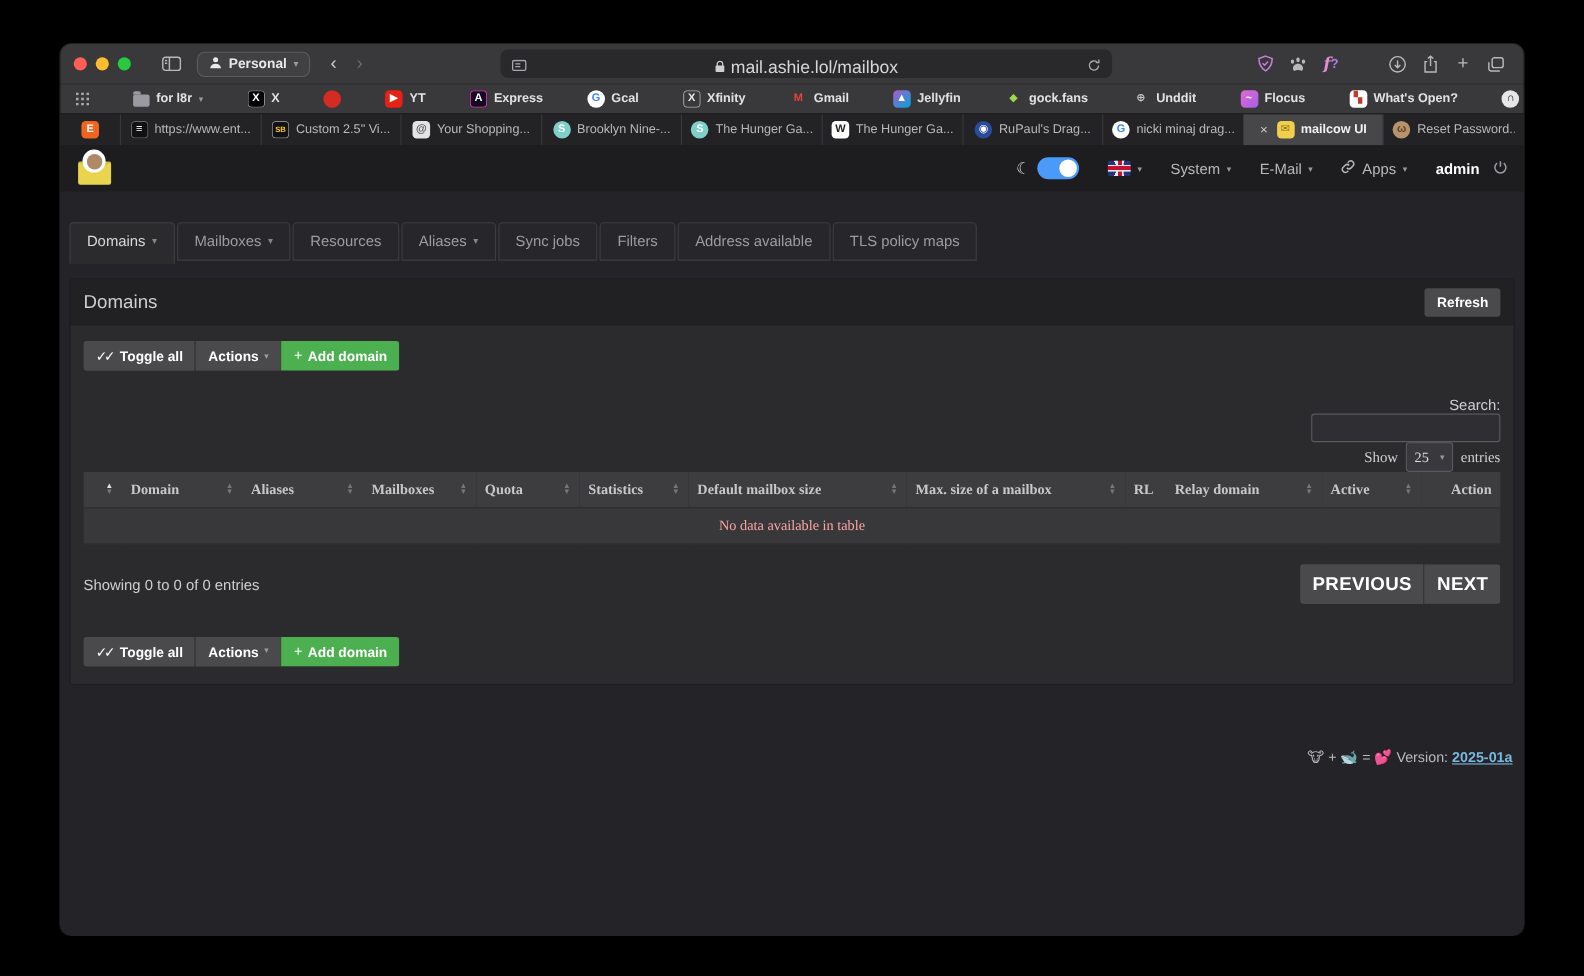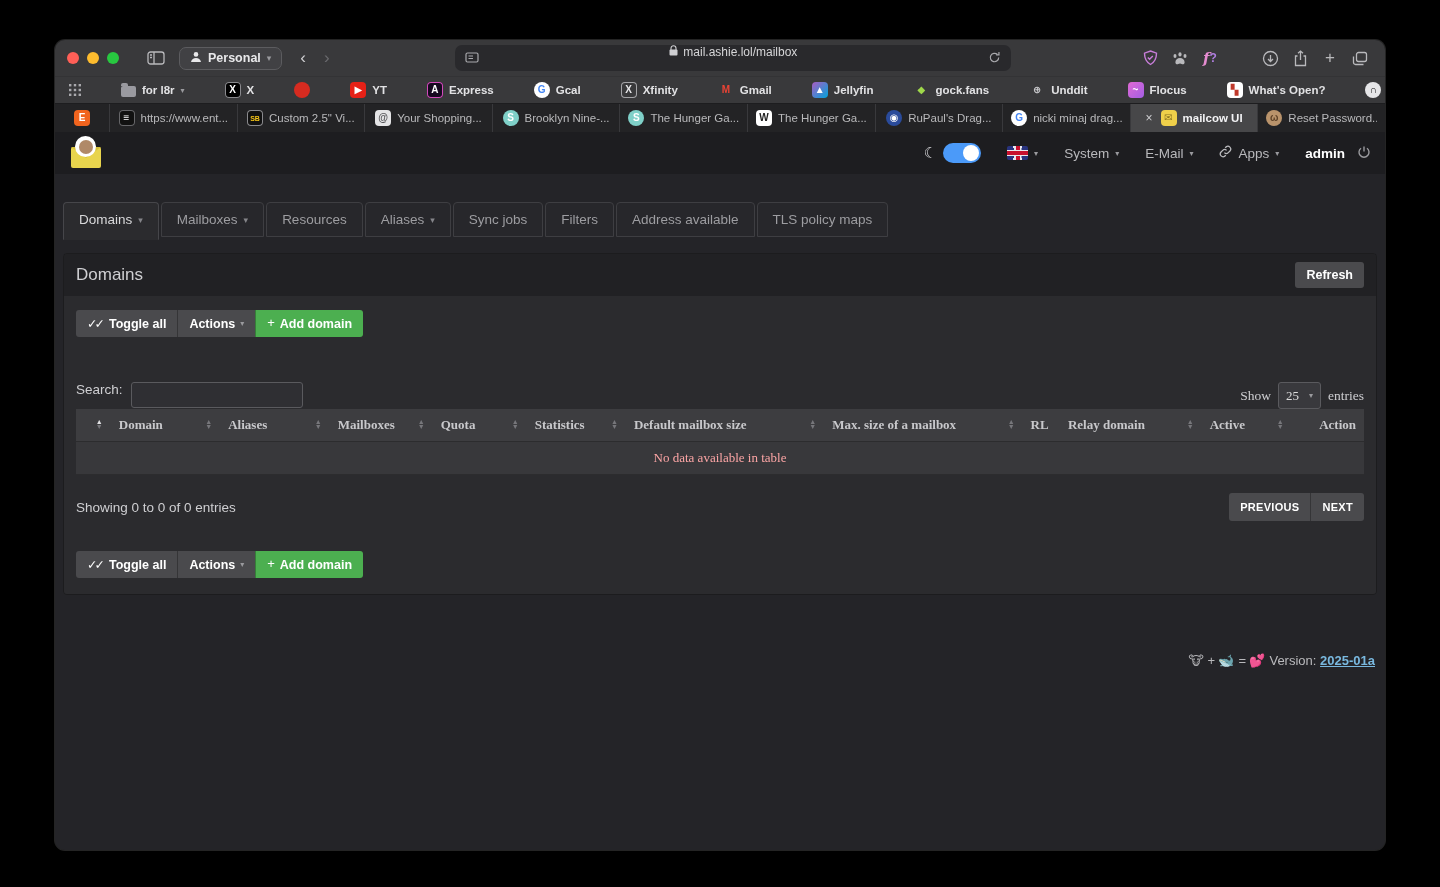--- a/index.html
+++ b/index.html
@@ -13,21 +13,21 @@
   .light{width:12px;height:12px;border-radius:50%;}
   .light.red{background:#ff5f57}.light.yellow{background:#febc2e}.light.green{background:#28c840}
   .tb-icon{color:#b9b9bc;display:flex;align-items:center;justify-content:center;width:26px;height:24px;cursor:default;}
   .tb-icon svg{display:block}
   .profile-btn{display:flex;align-items:center;gap:6px;border:1px solid #5c5c5f;background:#414144;
     border-radius:7px;padding:3px 10px;color:#e8e8ea;font-size:12.5px;font-weight:bold;}
   .profile-btn .caret-sm{font-size:9px;color:#9a9a9e;font-weight:normal}
   .nav-arrows{display:flex;gap:18px;margin-left:8px;font-size:17px;}
   .arrow-back{color:#cfcfd2}.arrow-fwd{color:#6a6a6e}
   .urlbar{flex:0 0 540px;margin:0 auto;height:26px;background:#29292c;border-radius:7px;
-    display:flex;align-items:flex-start;padding:0 8px;color:#d6d6d8;font-size:12px;position:relative;}
+    display:flex;align-items:flex-end;padding:0 8px;color:#d6d6d8;font-size:16px;position:relative;}
   .urlbar .center{position:absolute;left:0;right:0;display:flex;justify-content:center;align-items:center;gap:5px;}
   .urlbar .reload{margin-left:auto;z-index:2}
   .right-icons{display:flex;align-items:center;gap:4px;}
   .right-icons .gap{width:26px}
   .fscript{font-family:"DejaVu Serif",serif;font-style:italic;color:#e58cd0;font-size:15px;font-weight:bold}
   .fscript .q{color:#b07fe0;font-style:normal;font-family:"Liberation Sans",sans-serif;font-size:12px}
 
   
   .bookmarksbar{height:26px;background:#39393b;display:flex;align-items:center;padding:0 14px;gap:21px;
     font-size:11.5px;font-weight:bold;color:#e2e2e4;border-top:1px solid #333335;}
@@ -88,42 +88,42 @@
   .btn.green{background:#4caf50;}
   .btn .plus{font-weight:normal;font-size:13px}
   .btn-refresh{margin-left:auto;}
   .btn-group{display:inline-flex;}
   .btn-group .btn{border-radius:0;border-left:1px solid rgba(0,0,0,.28);}
   .btn-group .btn:first-child{border-radius:3px 0 0 3px;border-left:none;}
   .btn-group .btn:last-child{border-radius:0 3px 3px 0;}
   .dblcheck{letter-spacing:-3px;margin-right:2px;font-weight:normal}
   .card-body{background:#2b2b2e;padding:14px 12px 16px 12px;}
 
-  .search-row{display:flex;align-items:flex-start;margin-top:45px;color:#cfcfd2;font-size:13.5px;}
+  .search-row{display:flex;align-items:flex-end;margin-top:24px;color:#cfcfd2;font-size:13.5px;flex-direction:column;}
   .search-row input{width:158px;height:24px;background:#2f2f33;border:1px solid #5a5a5e;border-radius:3px;
     margin-left:8px;color:#ddd;padding:0 6px;font-size:13px;}
   .show-wrap{margin-left:auto;display:flex;align-items:center;gap:7px;font-family:Liberation Serif, serif;}
   .mc-select{height:25px;background:#39393d;border:1px solid #5a5a5e;border-radius:3px;color:#ddd;
     font-size:13px;display:flex;align-items:center;padding:0 7px;gap:10px;}
   .mc-select .caret-sm{color:#9a9a9e}
 
   table.mc-table{width:100%;border-collapse:collapse;margin-top:0;font-size:13px;font-family:Liberation Serif, serif;}
   .mc-table th{background:#3d3d40;color:#c8c8cb;font-weight:bold;padding:8px 8px;}
   .th-inner{display:flex;align-items:center;gap:4px;}
   .th-label{flex:1;text-align:left;}
   .th-inner.center .th-label{text-align:center}
   .th-inner.right .th-label{text-align:right}
   .arrows{display:flex;flex-direction:column;line-height:5px;font-size:7px;color:#77777b;flex:0 0 auto;}
   .arrows .on{color:#e2e2e4}
   .nodata td{background:#38383b;color:#fca5a5;text-align:center;padding:8px;border-top:1px solid #2c2c2e;
     border-bottom:1px solid #2c2c2e;}
 
   .info-row{display:flex;align-items:center;margin-top:18px;color:#cfcfd2;font-size:13.5px;}
   .pager{margin-left:auto;display:inline-flex;}
-  .pager .btn{font-size:11px;padding:7px 11px;letter-spacing:.3px;}
+  .pager .btn{font-size:17px;padding:7px 11px;letter-spacing:.3px;}
   .group-row-2{margin-top:30px;}
 
   .mc-footer{margin-top:58px;text-align:right;color:#b9b9bc;font-size:13px;padding-right:2px;}
   .mc-footer a{color:#79b8df;font-weight:bold;}
 </style>
 </head>
 <body>
 
 <div class="window">
 

